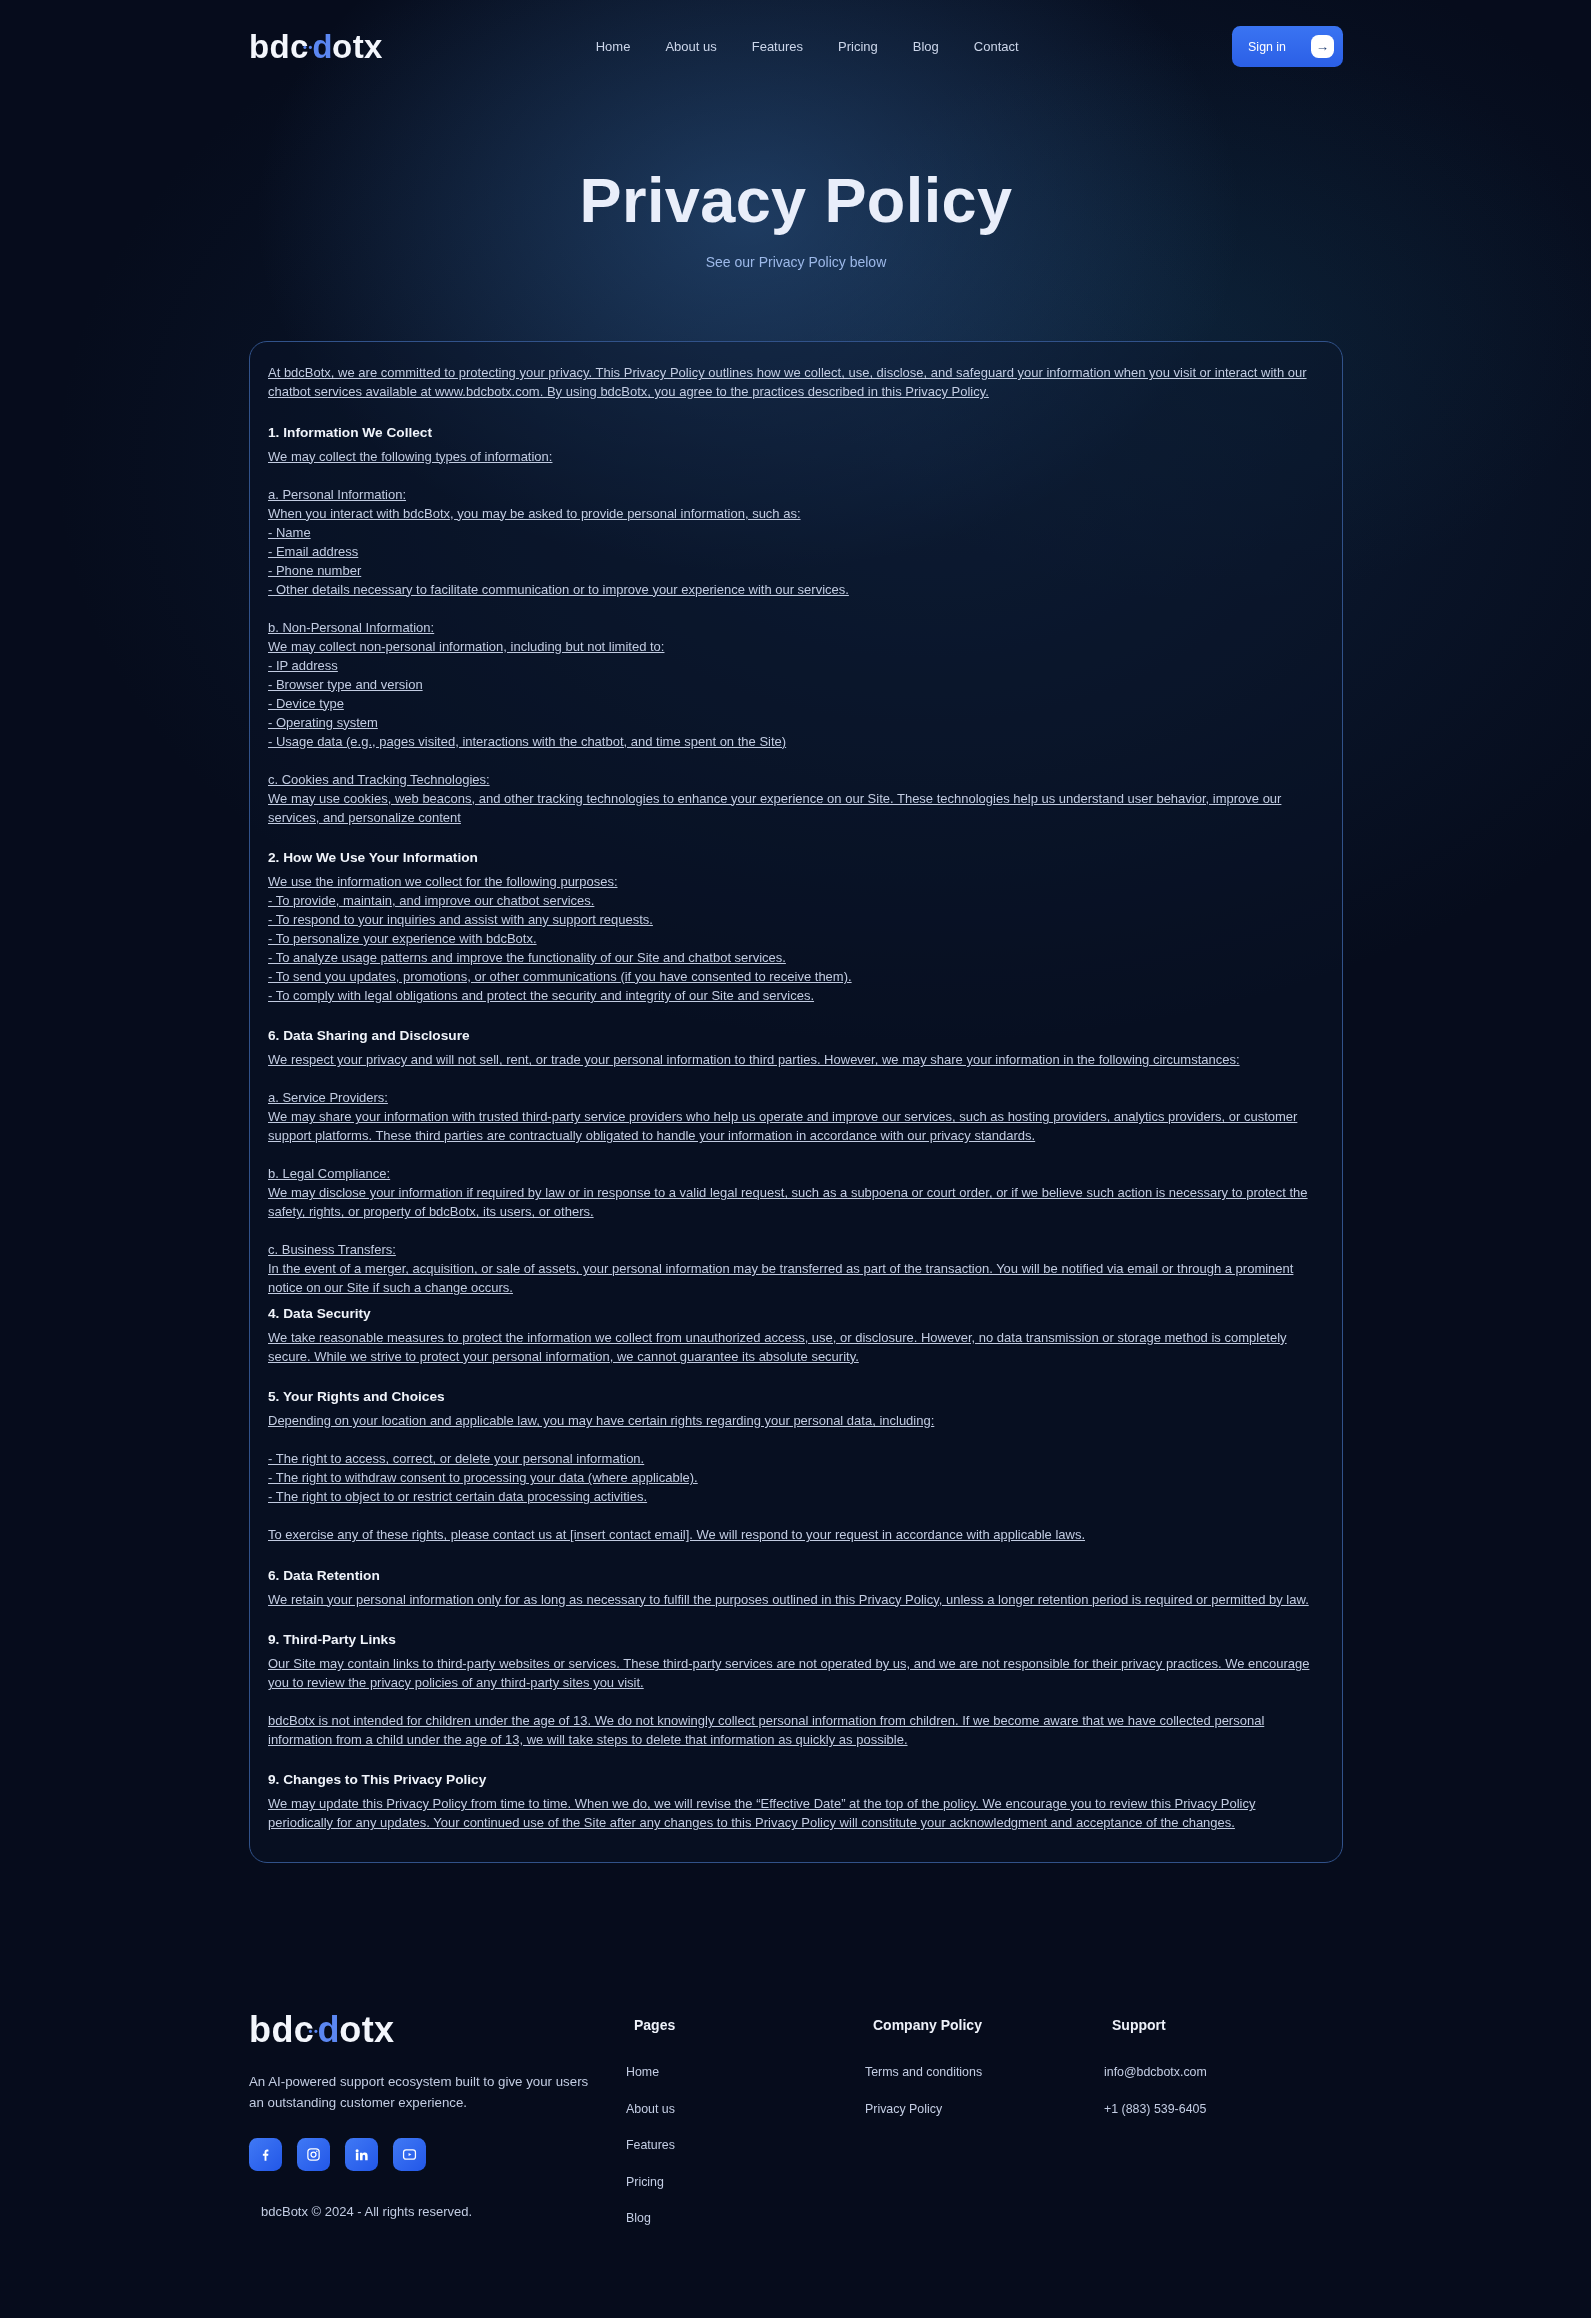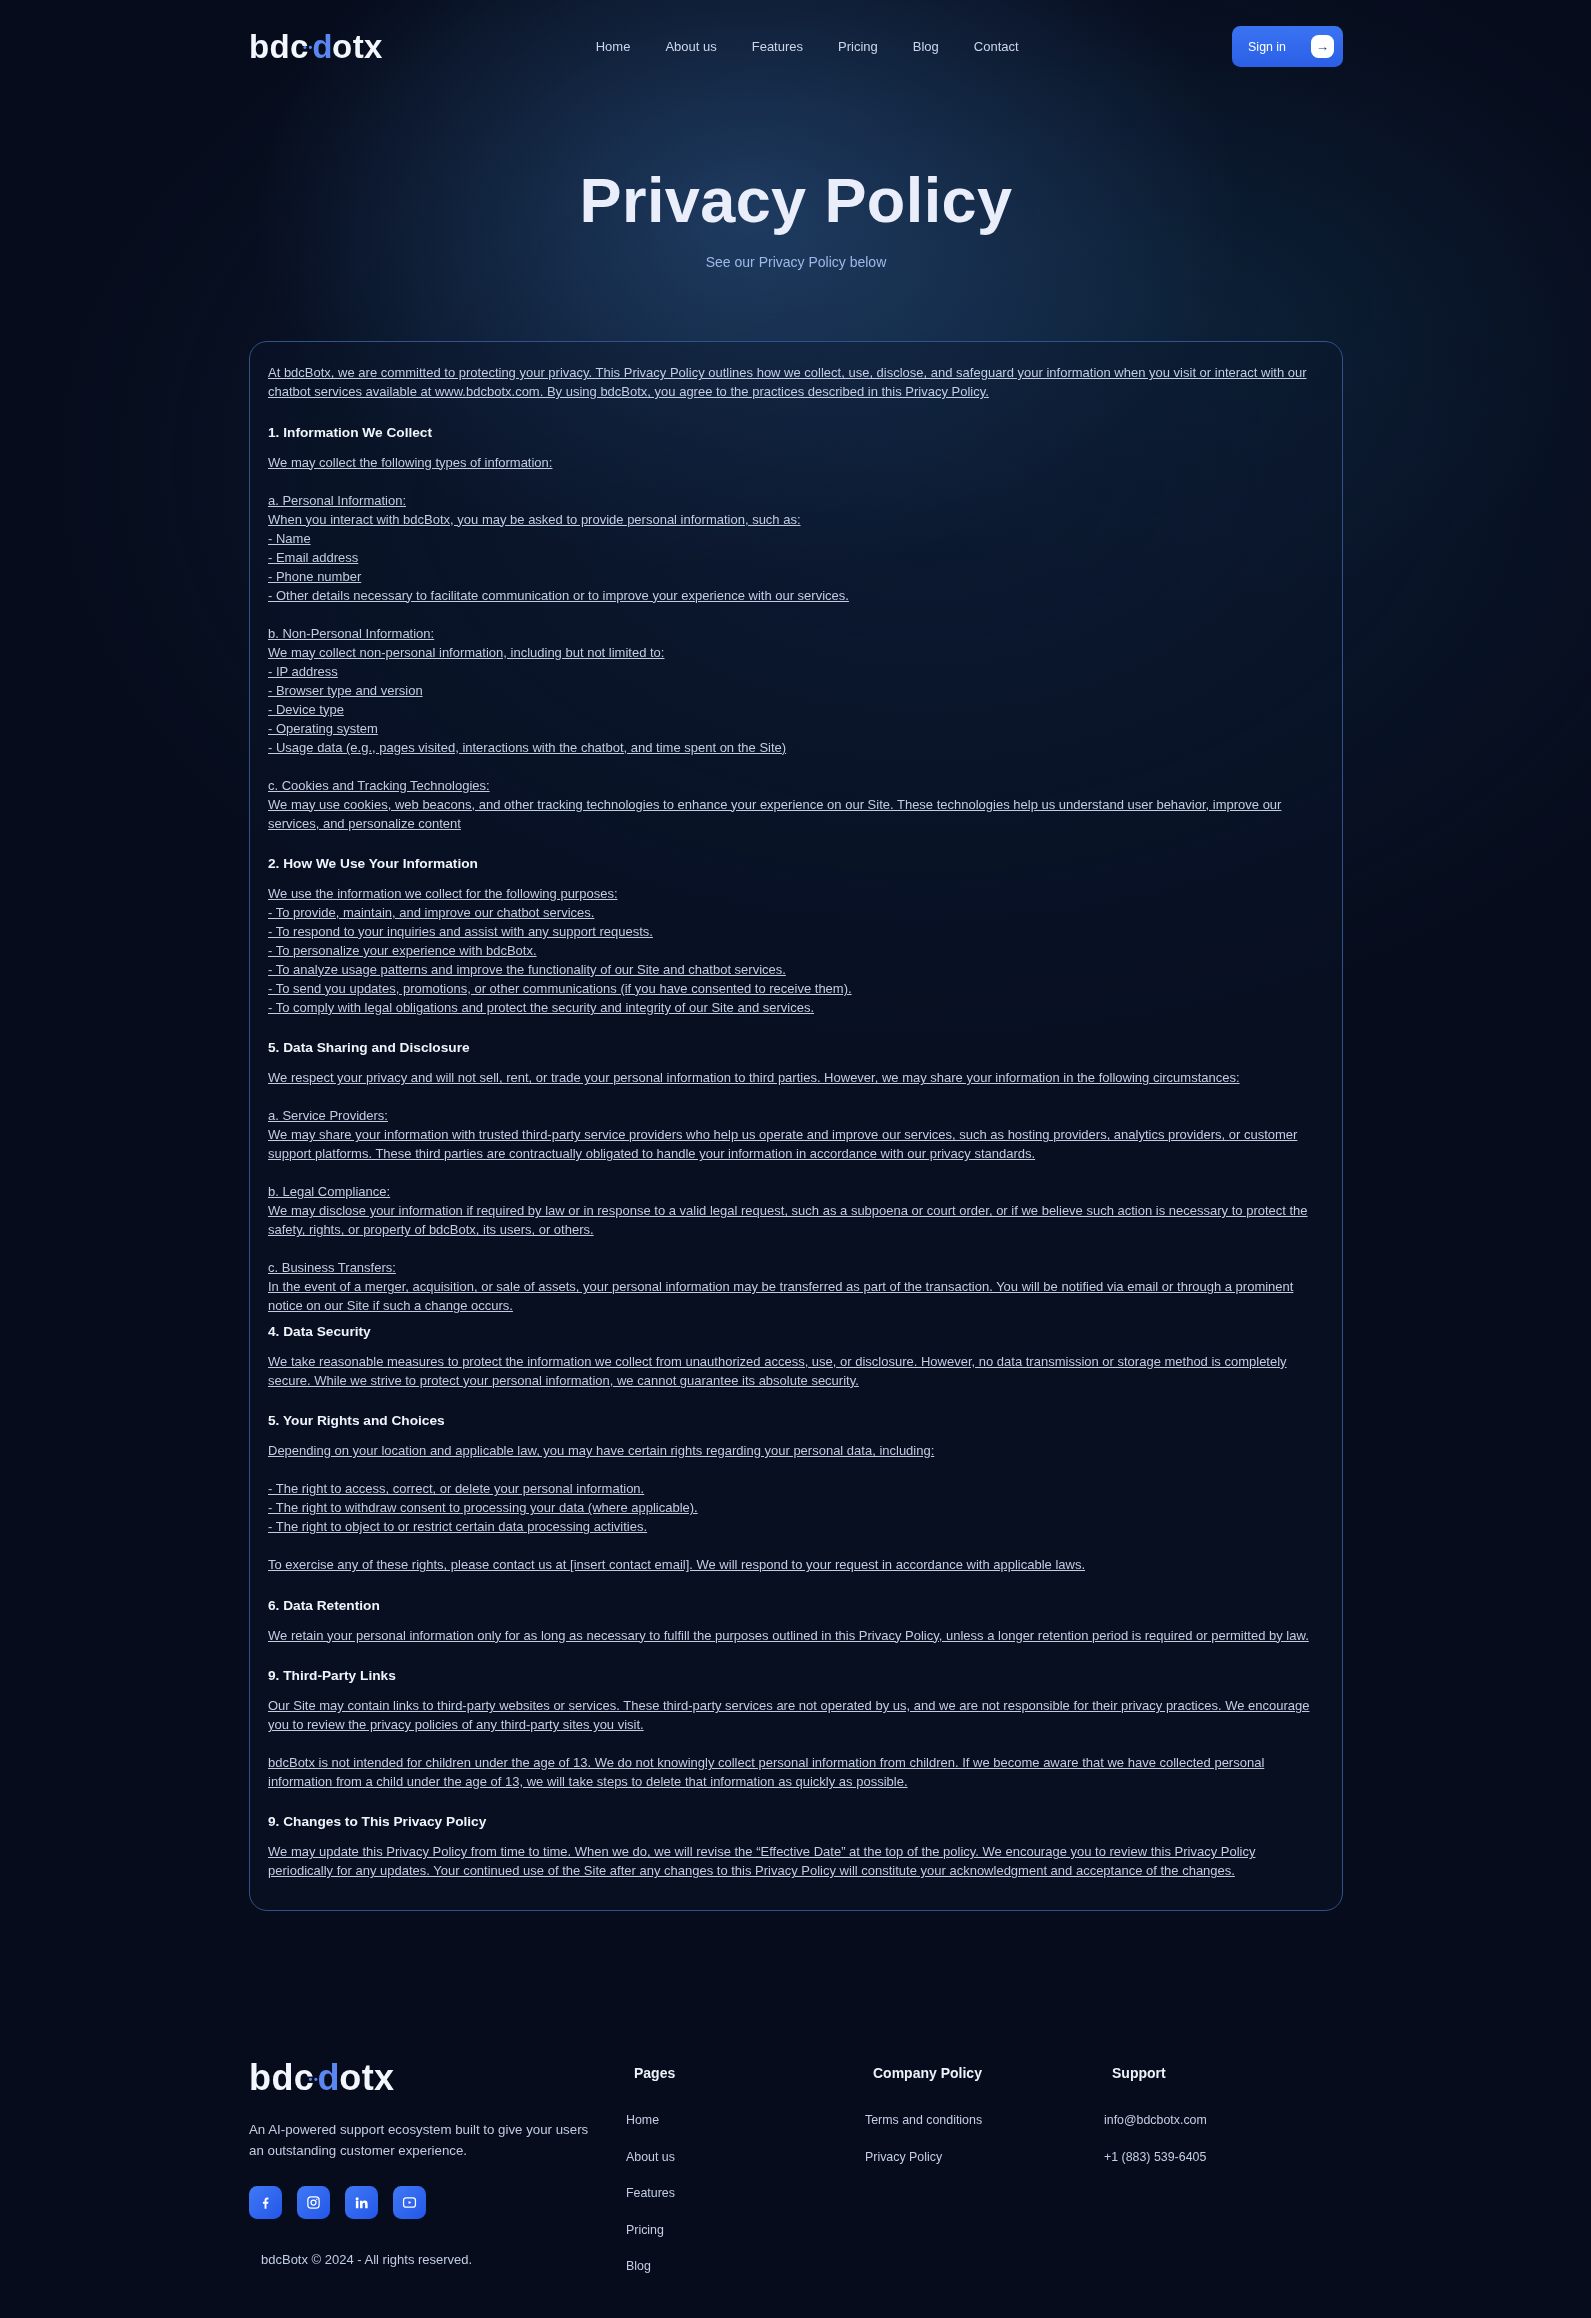--- a/index.html
+++ b/index.html
@@ -38,21 +38,21 @@
   .hero h1 { margin-top:76px; font-size:63px; line-height:1; color:#e9eefa; letter-spacing:0.4px; }
   .hero .sub { margin-top:21.6px; font-size:14px; color:#9db9e9; }
 
   
   .card {
     width:1094px; margin:71px auto 0; border:0.8px solid #31528a; border-radius:18px;
     background:rgba(11,20,42,.38); padding:21.6px 18px 30px;
   }
   .card p  { color:#c2cce2; font-size:13px; line-height:19px; margin:19px 0 0; white-space:pre-line;text-decoration:underline; }
   .card h3 { color:#f0f4fb; font-size:13.7px; line-height:18px; margin:22.4px 0 0; font-weight:700; }
-  .card h3 + p { margin-top:11px; }
+  .card h3 + p { margin-top:5px; }
   .card p.first { margin-top:0; }
   .card h3.tight { margin-top:7.5px; }
 
   
   .footer { width:1094px; margin:149px auto 0; display:flex; }
   .f-left { width:377px; }
   .f-left .tagline { margin-top:23px; font-size:13.3px; line-height:21px; color:#c2cce2; width:348px; }
   .socials { display:flex; gap:15px; margin-top:25px; }
   .social {
     width:33px; height:33px; border-radius:8.3px; border:none; cursor:pointer;
@@ -114,21 +114,21 @@
       <p>c. Cookies and Tracking Technologies:
 We may use cookies, web beacons, and other tracking technologies to enhance your experience on our Site. These technologies help us understand user behavior, improve our services, and personalize content</p>
       <h3>2. How We Use Your Information</h3>
       <p>We use the information we collect for the following purposes:
 - To provide, maintain, and improve our chatbot services.
 - To respond to your inquiries and assist with any support requests.
 - To personalize your experience with bdcBotx.
 - To analyze usage patterns and improve the functionality of our Site and chatbot services.
 - To send you updates, promotions, or other communications (if you have consented to receive them).
 - To comply with legal obligations and protect the security and integrity of our Site and services.</p>
-      <h3>5. Data Sharing and Disclosure</h3>
+      <h3>6. Data Sharing and Disclosure</h3>
       <p>We respect your privacy and will not sell, rent, or trade your personal information to third parties. However, we may share your information in the following circumstances:</p>
       <p>a. Service Providers:
 We may share your information with trusted third-party service providers who help us operate and improve our services, such as hosting providers, analytics providers, or customer support platforms. These third parties are contractually obligated to handle your information in accordance with our privacy standards.</p>
       <p>b. Legal Compliance:
 We may disclose your information if required by law or in response to a valid legal request, such as a subpoena or court order, or if we believe such action is necessary to protect the safety, rights, or property of bdcBotx, its users, or others.</p>
       <p>c. Business Transfers:
 In the event of a merger, acquisition, or sale of assets, your personal information may be transferred as part of the transaction. You will be notified via email or through a prominent notice on our Site if such a change occurs.</p>
       <h3 class="tight">4. Data Security</h3>
       <p>We take reasonable measures to protect the information we collect from unauthorized access, use, or disclosure. However, no data transmission or storage method is completely secure. While we strive to protect your personal information, we cannot guarantee its absolute security.</p>
       <h3>5. Your Rights and Choices</h3>

